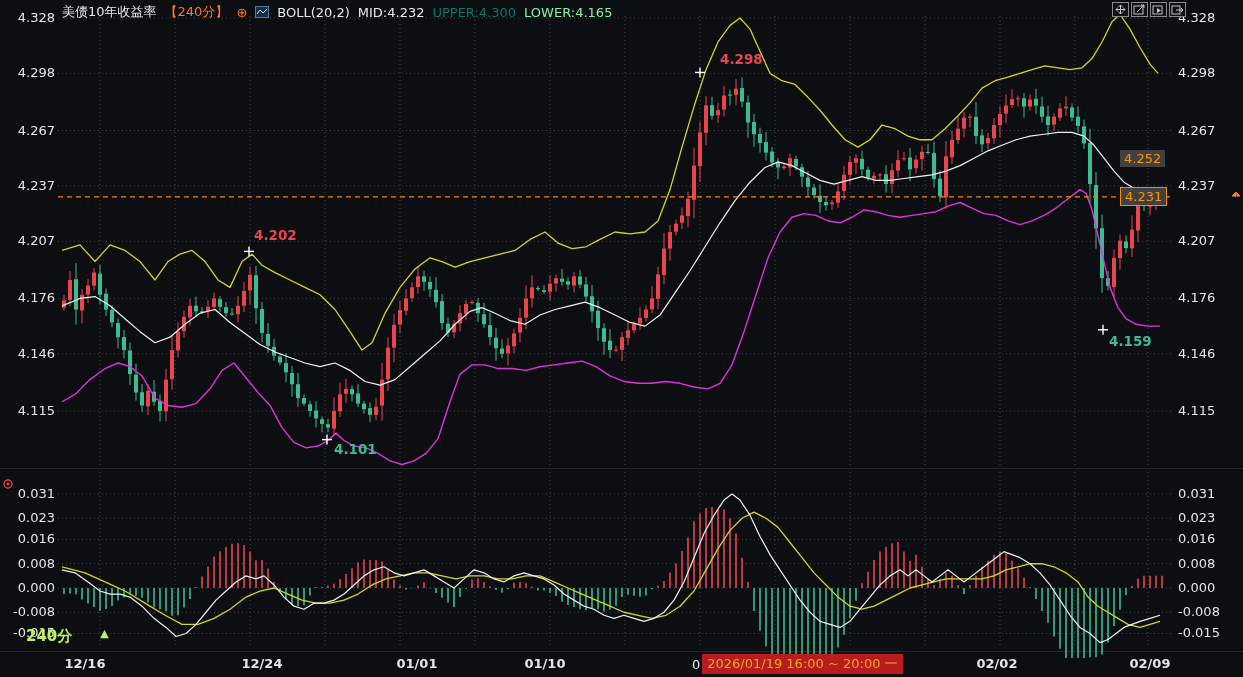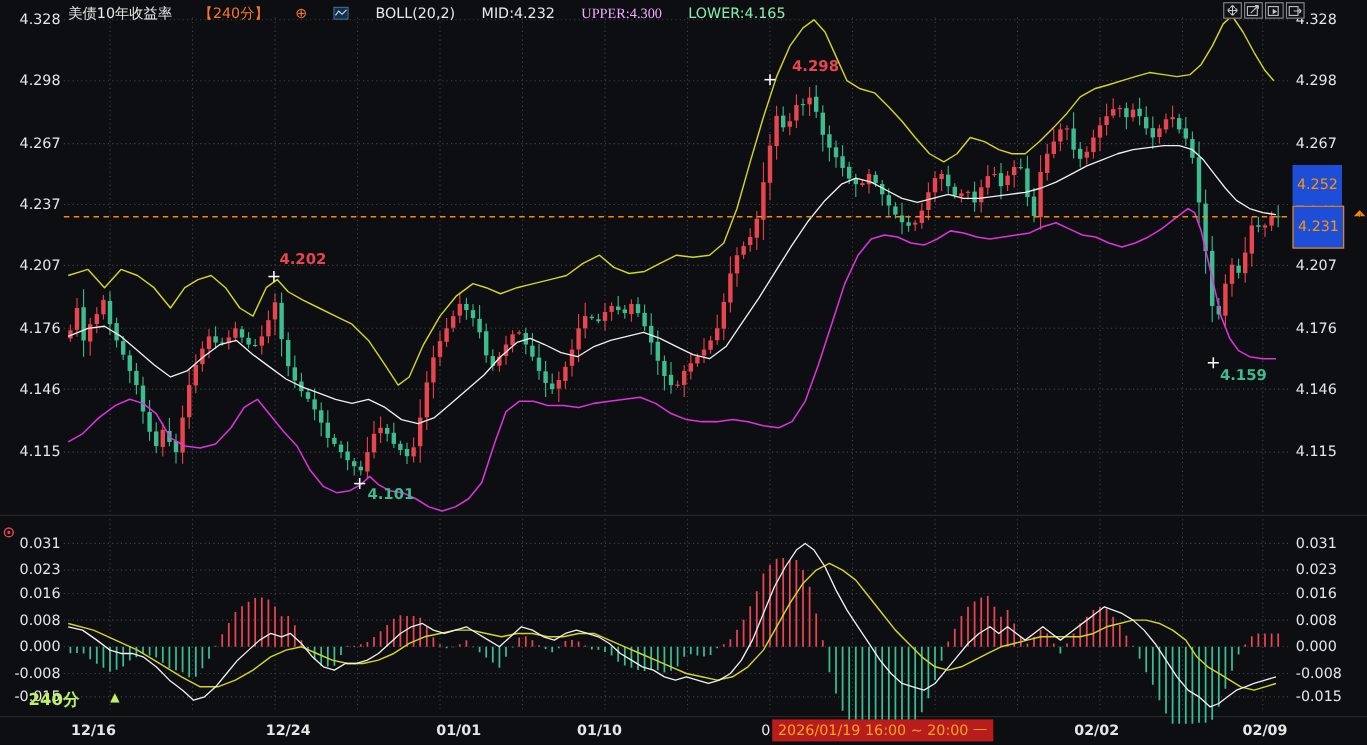--- a/index.html
+++ b/index.html
@@ -1,27 +1,27 @@
 <!DOCTYPE html>
 <html><head>
 <meta charset="utf-8">
 <style>
   html,body{margin:0;padding:0;background:#0d0e11;}
   .screen{position:relative;width:1243px;height:677px;background:#0d0e11;overflow:hidden;
           font-family:"DejaVu Sans","Liberation Sans",sans-serif;color:#e8e8e8;}
   svg.chart{position:absolute;left:0;top:0;}
-  .hdr{position:absolute;left:62px;top:3px;font-size:13px;display:flex;gap:24px;align-items:center;white-space:nowrap;z-index:5;}
+  .hdr{position:absolute;left:62px;top:3px;font-size:13px;display:flex;gap:8px;align-items:center;white-space:nowrap;z-index:5;}
   .hdr .t{color:#e8e8e8;}
   .hdr .orange{color:#ff7722;}
-  .hdr .yellow{color:#f0abfc;font-family:Liberation Serif, serif;}
+  .hdr .yellow{color:#0f766e;}
   .hdr .magenta{color:#86efac;}
   .macd-hdr{position:absolute;left:62px;top:471px;font-size:13px;display:flex;gap:10px;align-items:center;white-space:nowrap;z-index:5;}
   .toolbar{position:absolute;left:1112px;top:2px;display:flex;gap:2px;z-index:6;}
   .tool{width:17px;height:15px;border:1px solid #8a8a8a;background:#101114;display:flex;align-items:center;justify-content:center;box-sizing:border-box;cursor:pointer;}
-  .badge{position:absolute;left:1175px;background:#1d4ed8;color:#ff9500;font-size:13px;padding:11px 4px;z-index:6;white-space:nowrap;}
+  .badge{position:absolute;left:1120px;background:#404040;color:#ff9500;font-size:13px;padding:1px 4px;z-index:6;white-space:nowrap;}
   .badge.boxed{border:1px solid #ff8800;}
   .xbar-label{position:absolute;left:26px;top:627px;color:#bef264;font-size:15px;font-weight:bold;z-index:6;display:flex;gap:28px;}
   .xbar-label .arr{font-size:11px;}
   .xdate-box{position:absolute;top:654px;left:692px;font-size:13px;display:flex;align-items:center;z-index:6;}
   .xdate-box .pre{color:#e9e9e9;margin-right:2px;}
   .xdate-box .ora{color:#f5a623;background:#b91c1c;padding:1px 5px;white-space:nowrap;}
   .watermark{position:absolute;right:9px;top:613px;font-size:30px;font-weight:500;color:#d8dbe2;letter-spacing:1px;z-index:7;}
   .reddot{position:absolute;left:2px;top:475px;width:12px;height:12px;z-index:6;}
 </style>
 </head>

